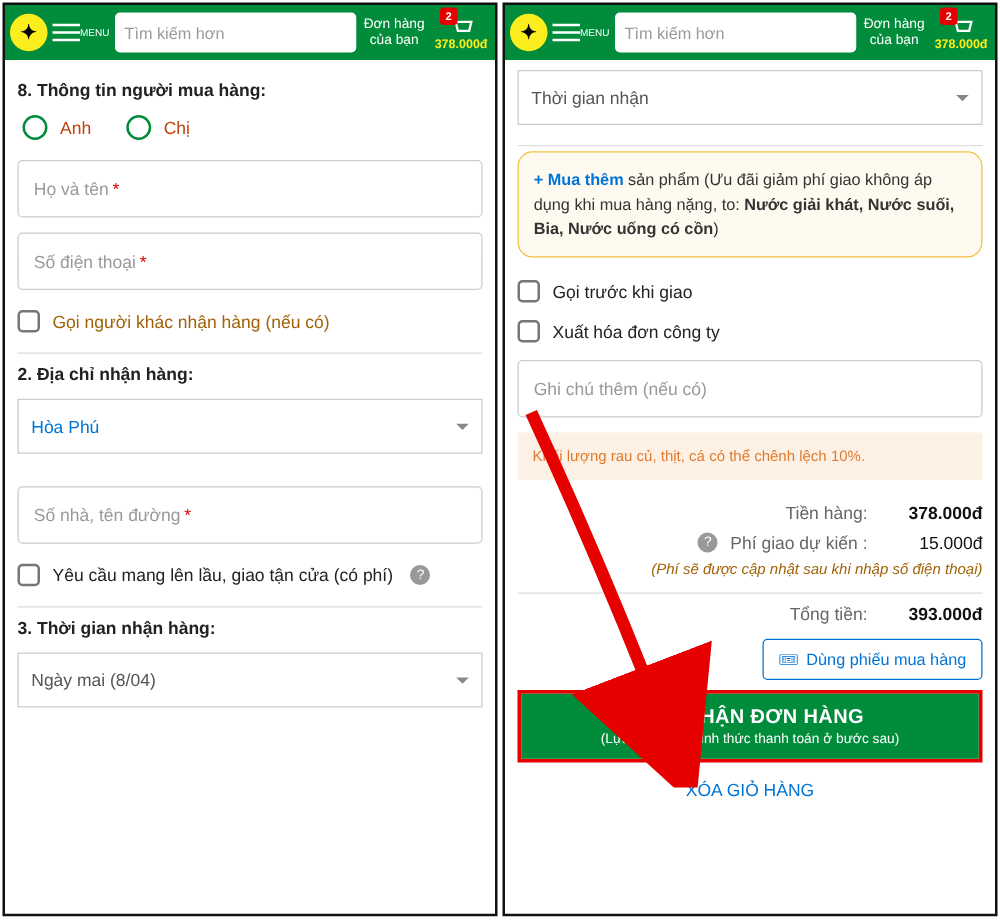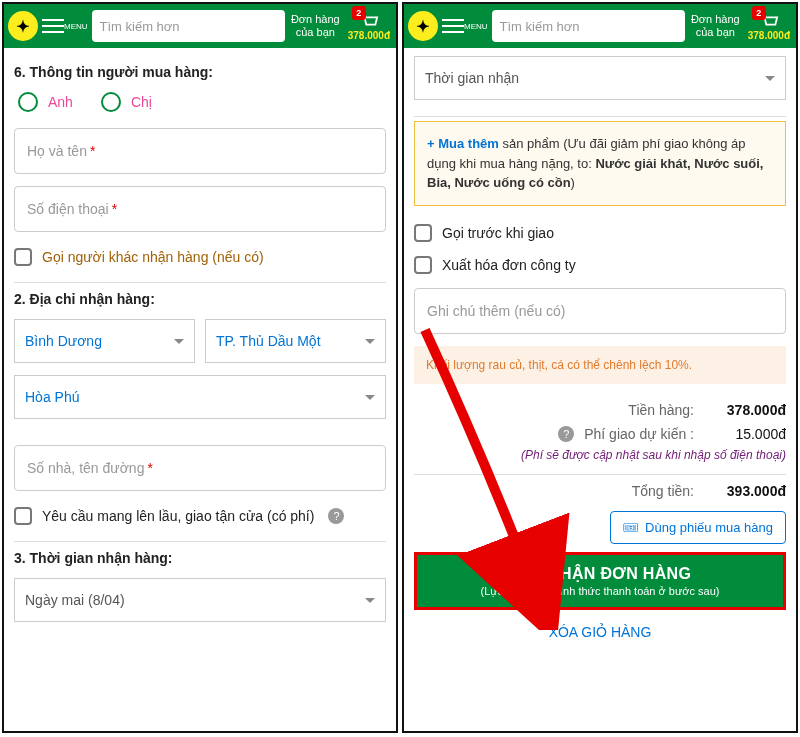--- a/index.html
+++ b/index.html
@@ -12,41 +12,41 @@
 .burger span { display: block; height: 2px; background: #fff; }
 .search { flex: 1; height: 32px; background: #fff; border-radius: 4px; padding: 0 8px; display: flex; align-items: center; color: #999; font-size: 13px; }
 .order-link { color: #fff; font-size: 11px; text-align: center; line-height: 1.2; padding: 0 2px; cursor: pointer; }
 .cart { display: flex; flex-direction: column; align-items: center; position: relative; cursor: pointer; padding: 0 2px; }
 .cart-icon { width: 22px; height: 18px; position: relative; }
 .cart-badge { position: absolute; top: -6px; left: -6px; background: #e60000; color: #fff; font-size: 9px; width: 14px; height: 14px; border-radius: 3px; display: flex; align-items: center; justify-content: center; font-weight: bold; }
 .cart-price { color: #fced1f; font-size: 10px; font-weight: bold; }
 .content { padding: 8px 10px; height: calc(100% - 44px); overflow: hidden; }
 .sec-title { font-size: 14px; font-weight: bold; color: #222; margin: 8px 0 12px 0; }
 .radios { display: flex; gap: 28px; margin-bottom: 16px; padding-left: 4px; }
-.radio { display: flex; align-items: center; gap: 10px; cursor: pointer; font-size: 14px; color: #ec4899; }
+.radio { display: flex; align-items: center; gap: 10px; cursor: pointer; font-size: 14px; color: #c2410c; }
 .radio-circle { width: 20px; height: 20px; border: 2px solid #008c3a; border-radius: 50%; }
 .field { border: 1px solid #ccc; border-radius: 4px; height: 46px; display: flex; align-items: center; padding: 0 12px; font-size: 14px; color: #999; margin-bottom: 12px; }
 .req { color: #d00; margin-left: 3px; }
 .check-row { display: flex; align-items: center; gap: 10px; font-size: 14px; color: #a16207; cursor: pointer; padding: 4px 0 12px 0; }
 .check-row.black { color: #222; }
 .checkbox { width: 18px; height: 18px; border: 2px solid #777; border-radius: 4px; flex-shrink: 0; }
 .hr { border-top: 1px solid #ddd; margin: 4px 0; }
 .select-row { display: flex; gap: 10px; margin-bottom: 12px; }
 .select { flex: 1; border: 1px solid #ccc; border-radius: 0; height: 44px; display: flex; align-items: center; justify-content: space-between; padding: 0 10px; font-size: 14px; color: #0074d6; cursor: pointer; }
 .select.gray { color: #555; }
 .caret { width: 0; height: 0; border-left: 5px solid transparent; border-right: 5px solid transparent; border-top: 5px solid #888; }
 .info-circle { width: 16px; height: 16px; border-radius: 50%; background: #999; color: #fff; font-size: 11px; display: inline-flex; align-items: center; justify-content: center; margin-left: 4px; }
-.promo-box { border: 1px solid #f0c040; background: #fffaef; border-radius: 0; padding: 12px; font-size: 13px; line-height: 1.5; color: #333; margin-bottom: 14px; }
+.promo-box { border: 1px solid #f0c040; background: #fffaef; border-radius: 12px; padding: 12px; font-size: 13px; line-height: 1.5; color: #333; margin-bottom: 14px; }
 .promo-box .plus { color: #0074d6; font-weight: bold; }
 .promo-box .bold { font-weight: bold; }
 .notice { background: #fdf0e4; color: #e07b2e; font-size: 12px; padding: 12px; border-radius: 2px; margin: 10px 0 14px 0; }
 .total-row { display: flex; justify-content: flex-end; align-items: center; gap: 10px; font-size: 14px; padding: 4px 0; }
 .total-label { color: #666; }
 .total-val { font-weight: bold; color: #111; min-width: 82px; text-align: right; }
-.fee-note { color: #701a75; font-style: italic; font-size: 12px; text-align: right; padding: 2px 0 8px 0; }
+.fee-note { color: #a16207; font-style: italic; font-size: 12px; text-align: right; padding: 2px 0 8px 0; }
 .voucher-btn { float: right; border: 1px solid #0074d6; color: #0074d6; background: #fff; border-radius: 4px; padding: 8px 12px; font-size: 13px; cursor: pointer; display: flex; align-items: center; gap: 6px; margin: 8px 0; }
 .confirm-wrap { clear: both; border: 3px solid #e60000; margin-top: 10px; }
 .confirm-btn { background: #008c3a; color: #fff; text-align: center; padding: 10px 6px; cursor: pointer; }
 .confirm-btn .t1 { font-size: 16px; font-weight: bold; letter-spacing: 0.3px; }
 .confirm-btn .t2 { font-size: 11px; margin-top: 2px; }
 .clear-cart { text-align: center; color: #0074d6; font-size: 14px; padding: 14px 0; cursor: pointer; }
 .arrow { position: absolute; left: 395px; top: 310px; pointer-events: none; z-index: 50; }
 </style>
 </head>
 <body>
@@ -75,21 +75,21 @@
             <path d="M3 2h3l3 12h10l2-8H7" stroke="#fff" stroke-width="2" fill="none"></path>
             <rect x="3" y="0" width="2" height="4" fill="#fff"></rect>
           </svg>
         <div class="cart-badge">2</div>
       </div>
       <div class="cart-price">378.000đ</div>
     </div>
   </div>
 
   <div class="content">
-    <div class="sec-title">6. Thông tin người mua hàng:</div>
+    <div class="sec-title">8. Thông tin người mua hàng:</div>
     <div class="radios">
       <label class="radio">
           <span class="radio-circle"></span>
           <span>Anh</span>
         </label>
       <label class="radio">
           <span class="radio-circle"></span>
           <span>Chị</span>
         </label>
     </div>
@@ -101,30 +101,20 @@
         <span>Số điện thoại</span>
         <span class="req">*</span>
       </div>
     <div class="check-row">
         <span class="checkbox"></span>
         <span>Gọi người khác nhận hàng (nếu có)</span>
       </div>
     <div class="hr"></div>
 
     <div class="sec-title">2. Địa chỉ nhận hàng:</div>
-    <div class="select-row">
-      <div class="select">
-          <span>Bình Dương</span>
-          <span class="caret"></span>
-        </div>
-      <div class="select">
-          <span>TP. Thủ Dầu Một</span>
-          <span class="caret"></span>
-        </div>
-    </div>
     <div class="select" style="margin-bottom:26px">
         <span>Hòa Phú</span>
         <span class="caret"></span>
       </div>
     <div class="field">
         <span>Số nhà, tên đường</span>
         <span class="req">*</span>
       </div>
     <div class="check-row black">
         <span class="checkbox"></span>

